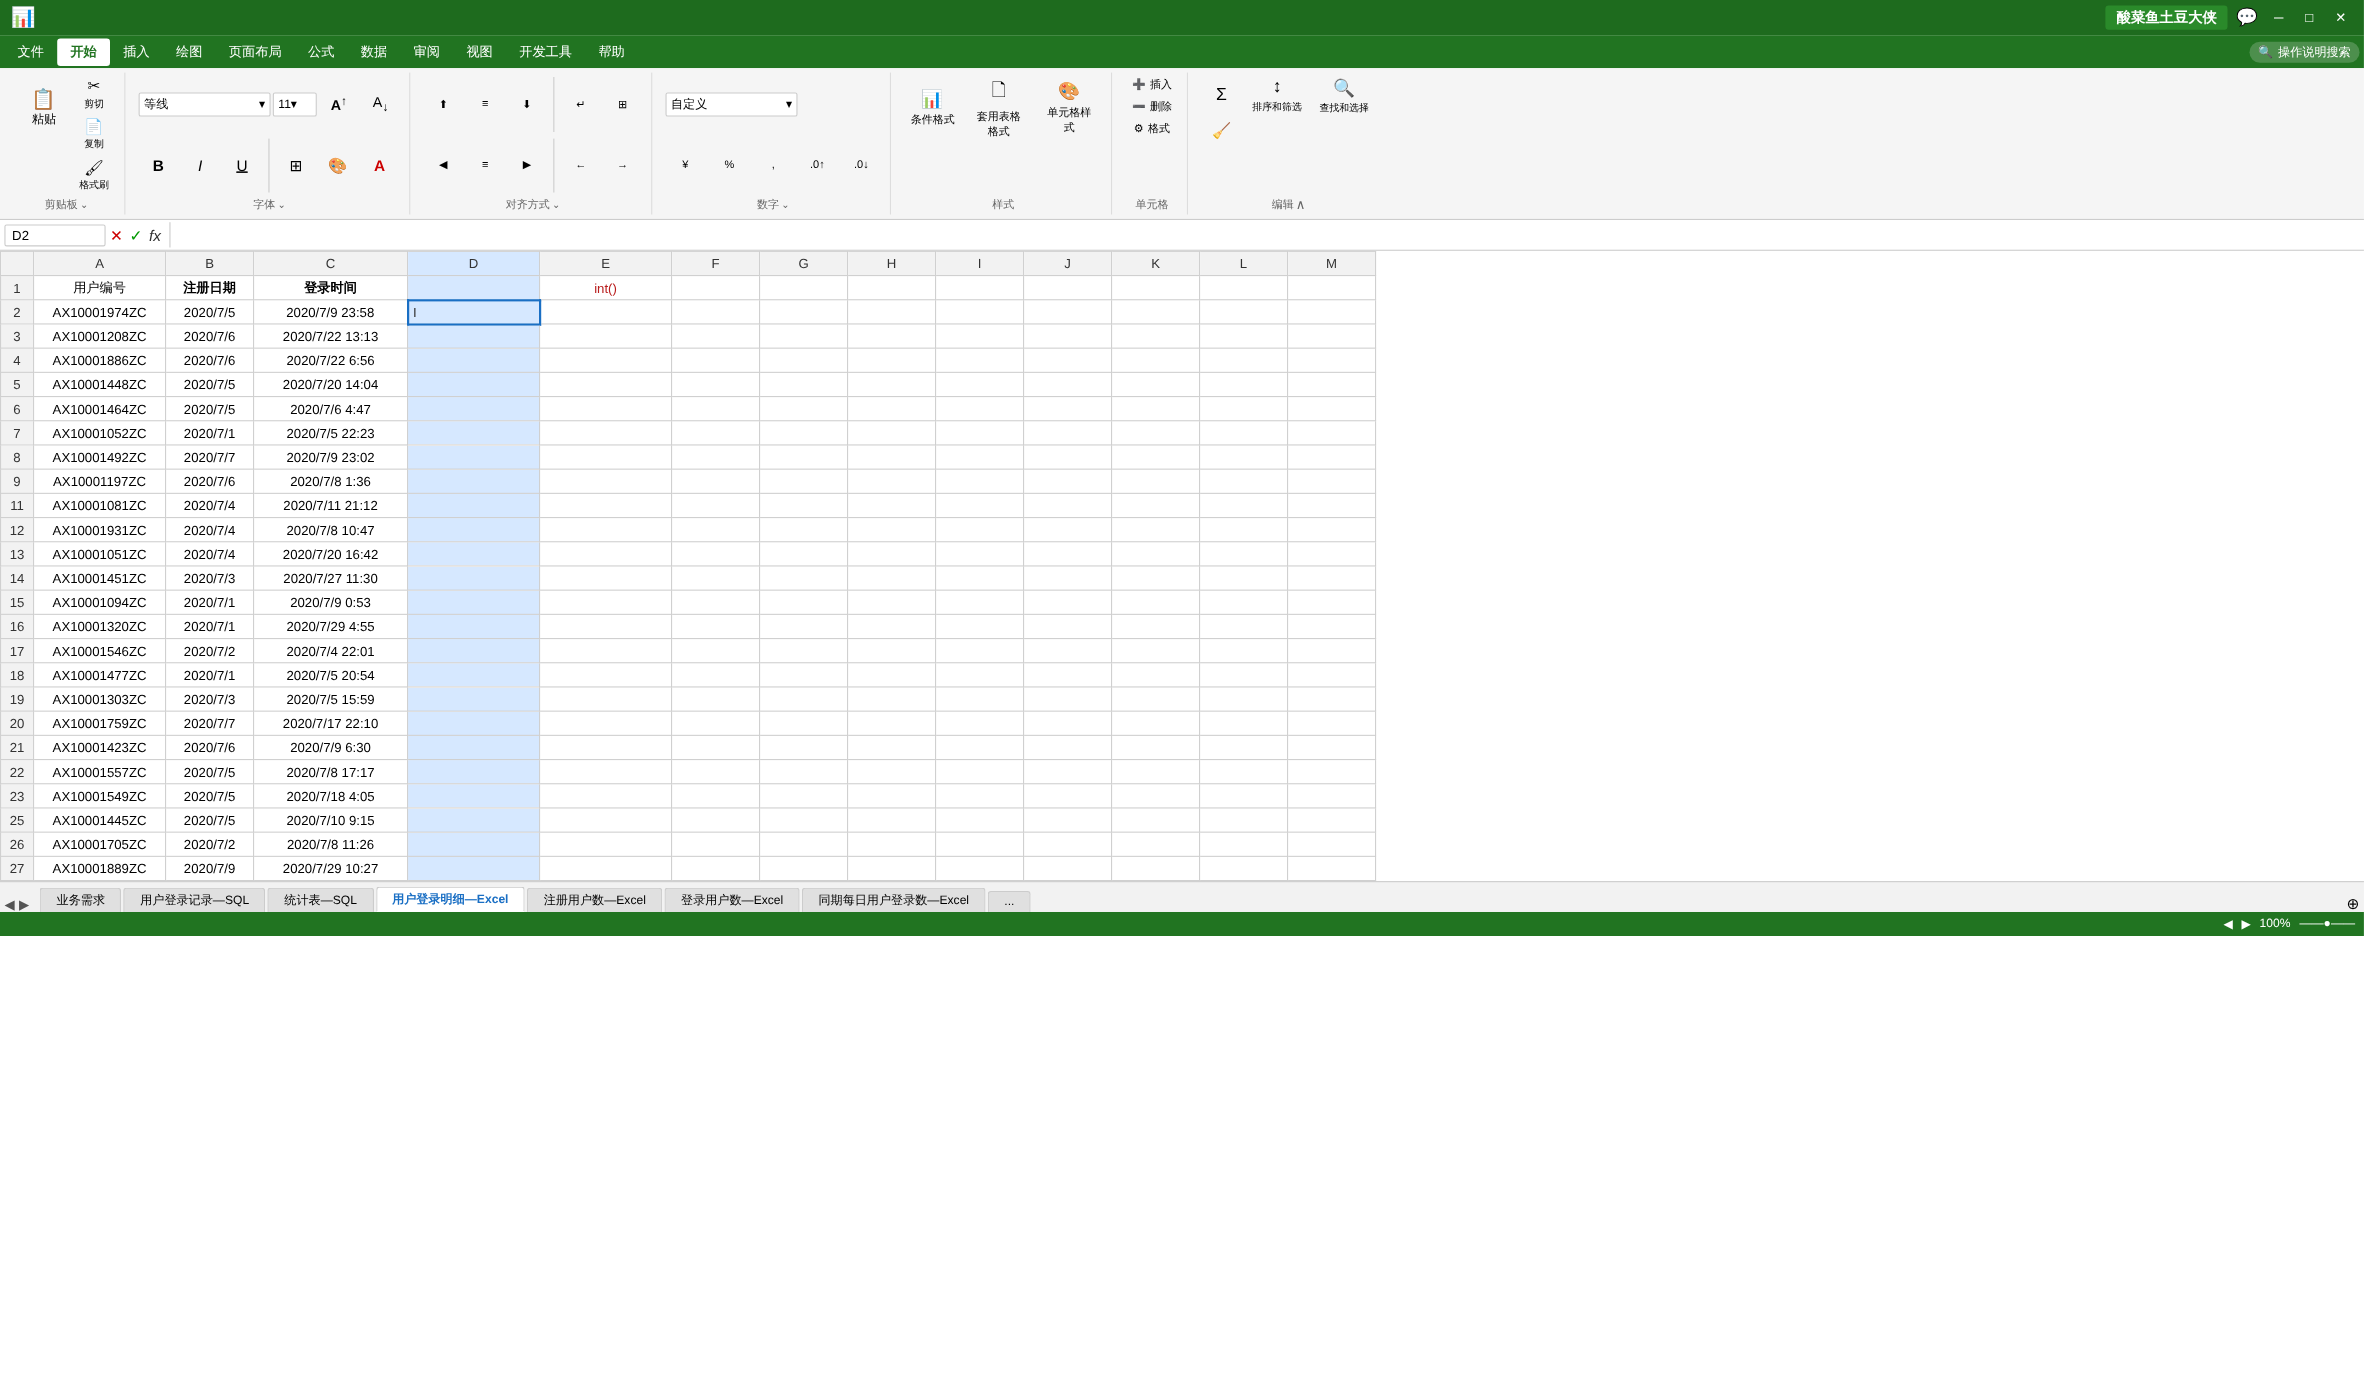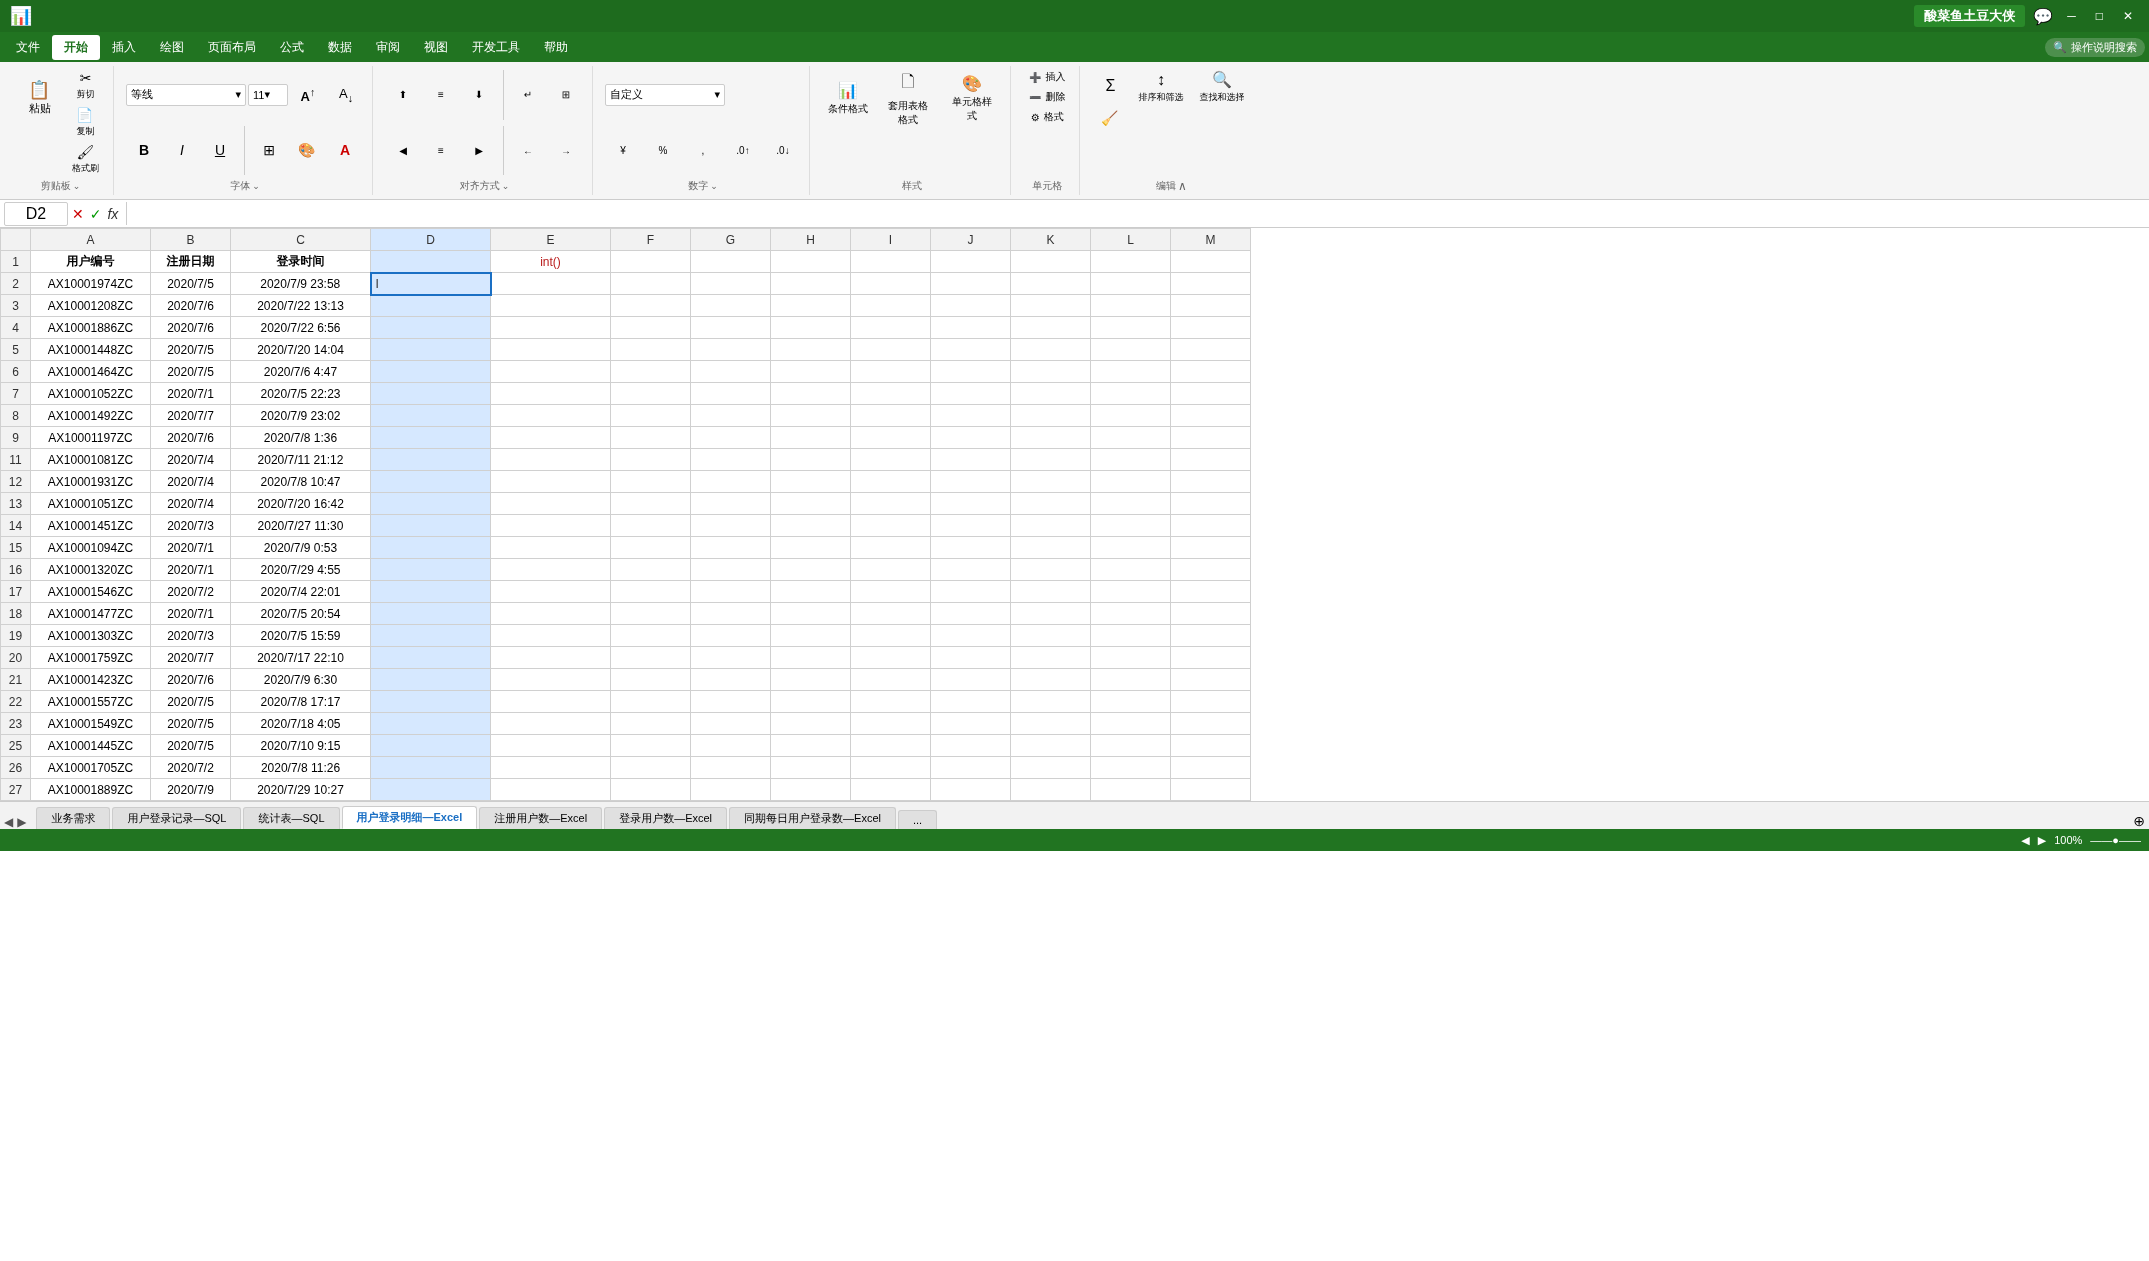--- a/index.html
+++ b/index.html
@@ -130,26 +130,26 @@
     
     #formula-bar {
       height: 28px;
       display: flex;
       align-items: center;
       border-bottom: 1px solid #ccc;
       background: white;
       padding: 0 4px;
     }
     #cell-ref {
-      width: 64px;
+      width: 92px;
       border: 1px solid #ccc;
       border-radius: 2px;
       padding: 2px 6px;
-      font-size: 16px;
-      text-align: center;
+      font-size: 12px;
+      text-align: left;
       margin-right: 4px;
     }
     #formula-btns { display: flex; align-items: center; gap: 6px; margin-right: 4px; color: #555; font-size: 14px; }
     #formula-input {
       flex: 1;
       border: none;
       outline: none;
       font-size: 12px;
       padding: 2px 4px;
     }
@@ -571,21 +571,21 @@
           <th class="col-j">J</th>
           <th class="col-k">K</th>
           <th class="col-l">L</th>
           <th class="col-m">M</th>
         </tr>
       </thead>
       <tbody id="grid-body">
 
         <tr>
           <td class="row-num">1</td>
-          <td class="col-a cell-header" style="font-weight:bold;">用户编号</td>
+          <td class="col-a cell-header" style="font-weight:normal;">用户编号</td>
           <td class="col-b cell-header" style="font-weight:bold;text-align:center;">注册日期</td>
           <td class="col-c cell-header" style="font-weight:bold;text-align:center;">登录时间</td>
           <td class="col-d selected-col"></td>
           <td class="col-e" style="color:#b91c1c;text-align:center;">int()</td>
           <td class="col-f"></td>
           <td class="col-g"></td>
           <td class="col-h"></td>
           <td class="col-i"></td>
           <td class="col-j"></td>
           <td class="col-k"></td>

